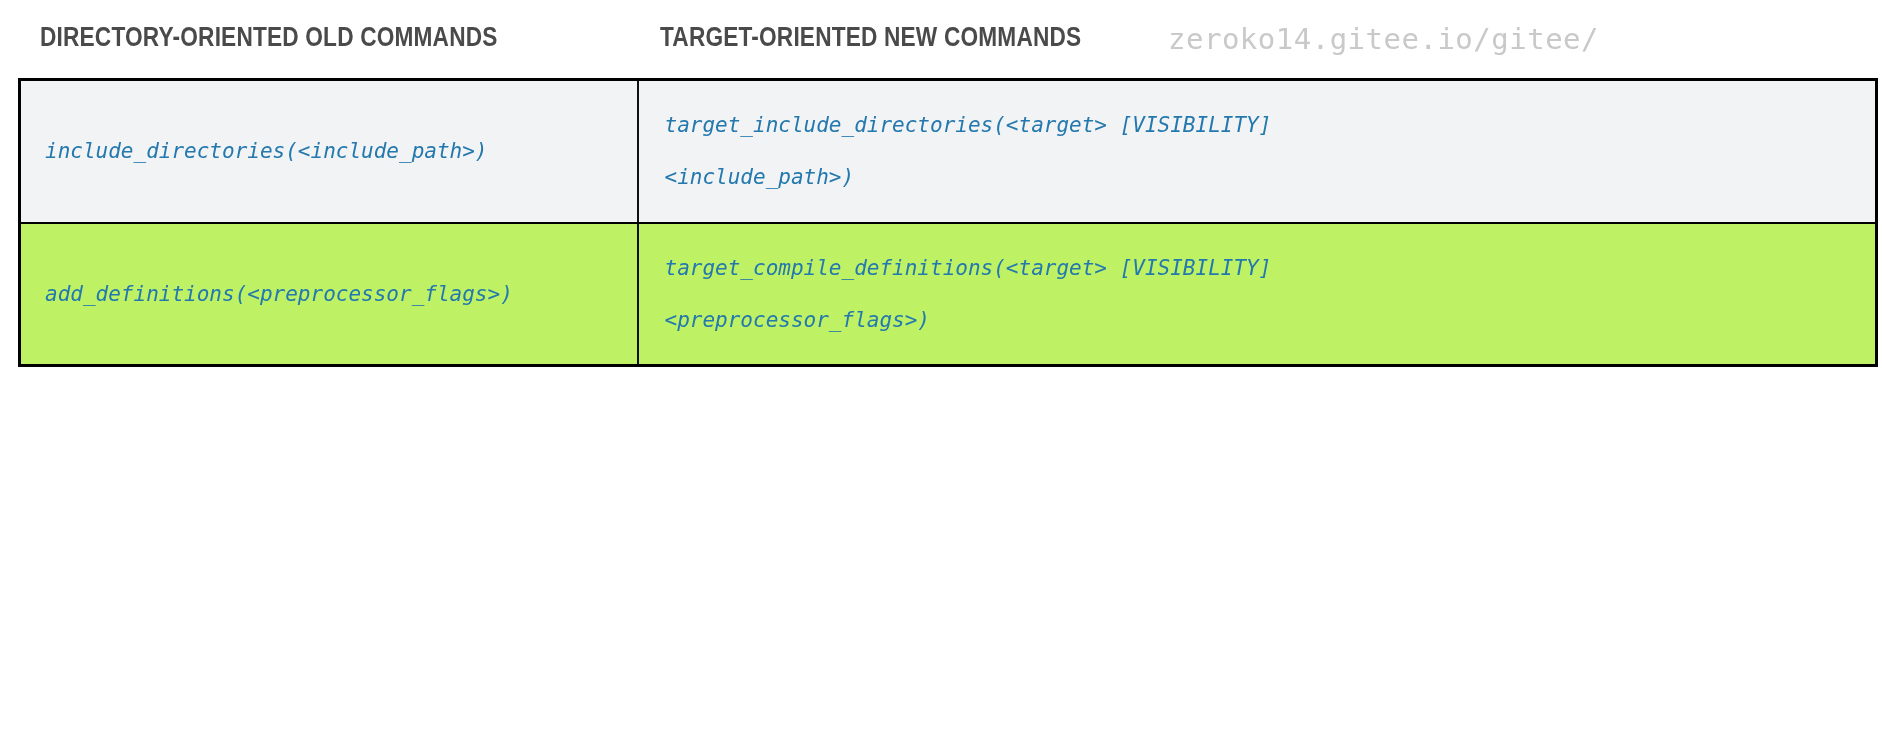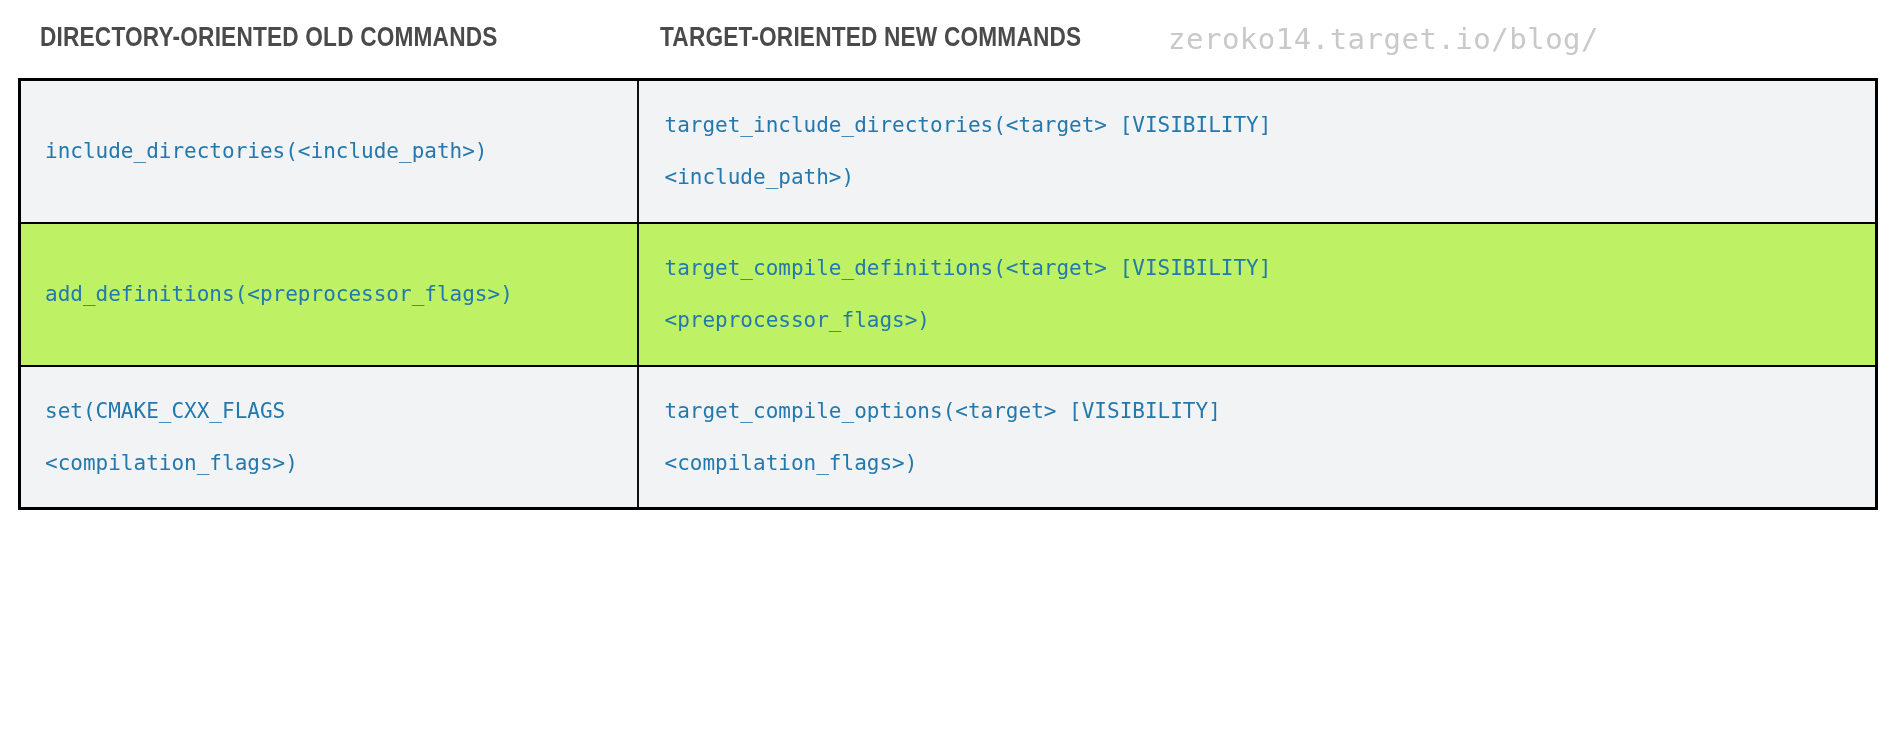--- a/index.html
+++ b/index.html
@@ -87,43 +87,39 @@
   }
   .cmp-table td.col-right {
     border-left: 2px solid #111111;
     padding-left: 26px;
   }
   .cmp-table tr:last-child td { border-bottom: none; }
 
   .row-shaded td { background: #f1f3f5; }
   .row-plain  td { background: #bef264; }
 
-  .code-line { display: block; }
+  .code-line { display: block; font-style: italic; }
 </style>
 </head>
 <body>
 
 <div class="header-row">
   <div id="hdr-old" class="col-header">DIRECTORY-ORIENTED OLD COMMANDS</div>
   <div id="hdr-new" class="col-header">TARGET-ORIENTED NEW COMMANDS</div>
-  <div class="watermark">zeroko14.target.io/blog/</div>
+  <div class="watermark">zeroko14.gitee.io/gitee/</div>
 </div>
 
 <table class="cmp-table">
   <colgroup>
     <col class="c1">
     <col class="c2">
   </colgroup>
   <tbody id="table-body">
       <tr class="row-shaded">
         <td class="col-left"><span class="code-line">include_directories(&lt;include_path&gt;)</span></td>
         <td class="col-right"><span class="code-line">target_include_directories(&lt;target&gt; [VISIBILITY]</span><span class="code-line">&lt;include_path&gt;)</span></td>
       </tr>
       <tr class="row-plain">
         <td class="col-left"><span class="code-line">add_definitions(&lt;preprocessor_flags&gt;)</span></td>
         <td class="col-right"><span class="code-line">target_compile_definitions(&lt;target&gt; [VISIBILITY]</span><span class="code-line">&lt;preprocessor_flags&gt;)</span></td>
       </tr>
-      <tr class="row-shaded">
-        <td class="col-left"><span class="code-line">set(CMAKE_CXX_FLAGS</span><span class="code-line">&lt;compilation_flags&gt;)</span></td>
-        <td class="col-right"><span class="code-line">target_compile_options(&lt;target&gt; [VISIBILITY]</span><span class="code-line">&lt;compilation_flags&gt;)</span></td>
-      </tr>
     </tbody>
 </table>
 
 </body></html>

